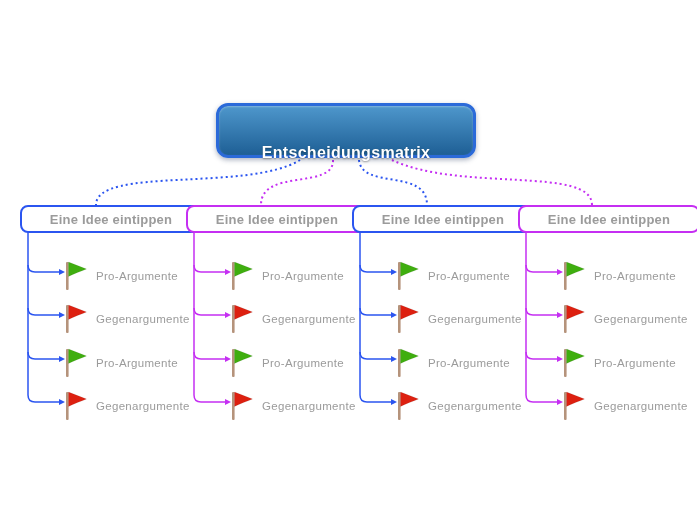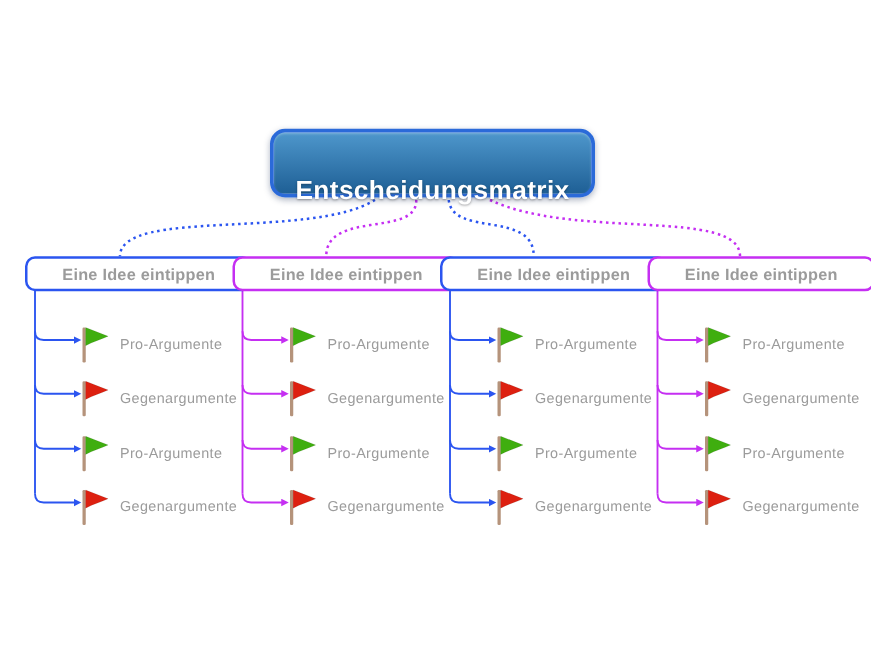--- a/index.html
+++ b/index.html
@@ -17,21 +17,21 @@
 
   .root-node{
     position:absolute;left:216px;top:103px;width:260px;height:55px;z-index:2;
     box-sizing:border-box;border:3px solid var(--root-border,#2b6ad9);border-radius:12px;
     background:linear-gradient(180deg,var(--root-top,#4e97cc) 0%,var(--root-bottom,#1e5f95) 100%);
     display:flex;align-items:center;justify-content:center;
     box-shadow:0 2px 5px rgba(20,40,80,0.35), inset 0 1px 2px rgba(255,255,255,0.3);
     cursor:pointer;
   }
   .root-node span{
-    color:var(--root-text,#ffffff);font-size:21px;font-weight:bold;letter-spacing:0.3px;
+    color:var(--root-text,#ffffff);font-size:16px;font-weight:bold;letter-spacing:0.3px;
     text-shadow:0 1px 2px rgba(0,0,0,0.35);white-space:nowrap;margin-top:44px;
   }
   .idea-node{
     position:absolute;top:205px;width:182px;height:28px;z-index:2;
     box-sizing:border-box;background:#ffffff;border-radius:8px;
     display:flex;align-items:center;justify-content:center;cursor:pointer;
   }
   .idea-node.b-blue{border:2px solid var(--blue,#2b55f0);}
   .idea-node.b-magenta{border:2px solid var(--magenta,#c52ff2);}
   .idea-node span{

